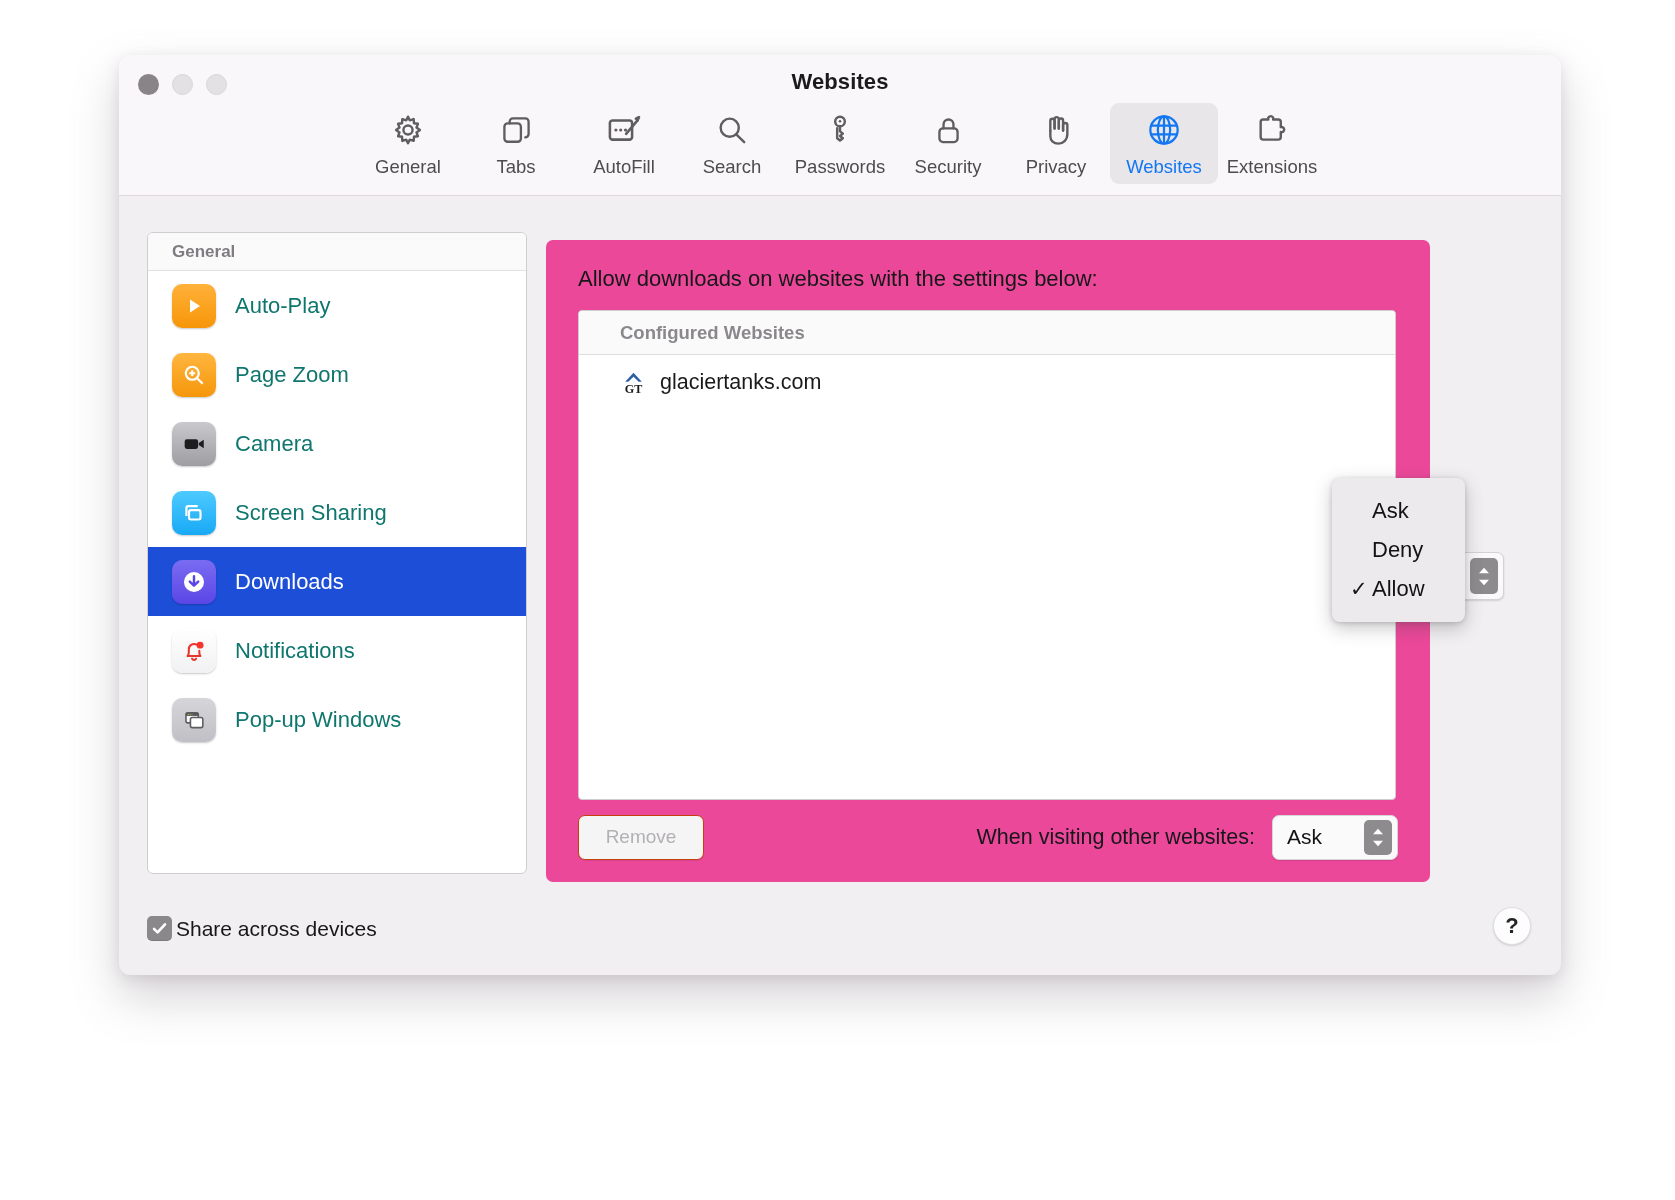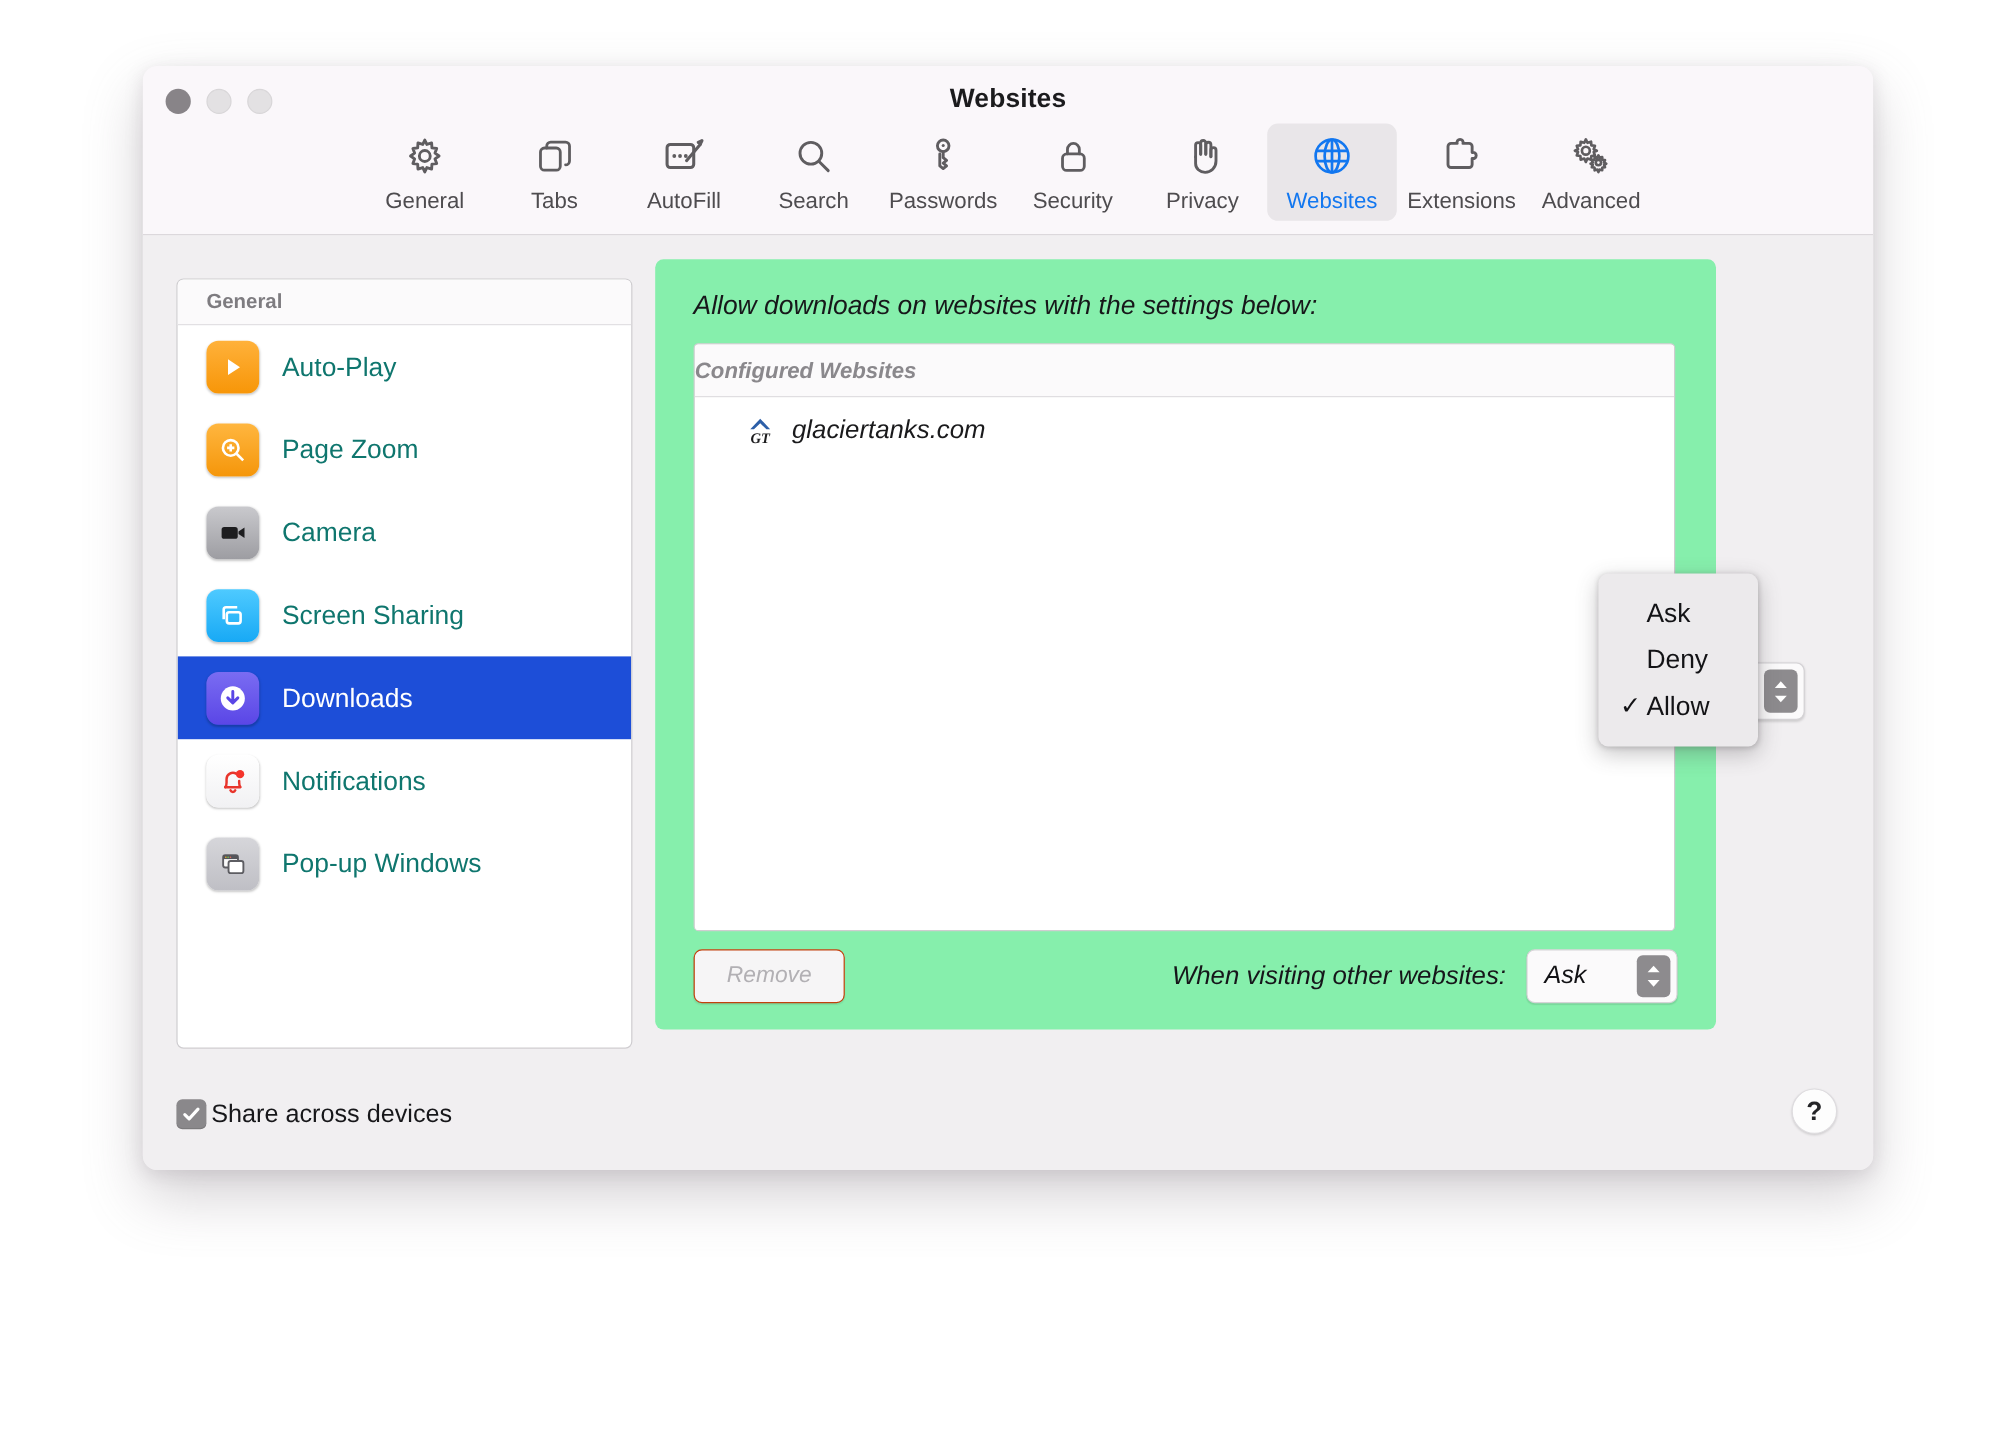--- a/index.html
+++ b/index.html
@@ -166,25 +166,24 @@
     border: 1px solid #dedcdf;
     box-shadow: 0 1px 2px rgba(0,0,0,.14);
     display: flex; align-items: center; justify-content: center;
     font-size: 22px; font-weight: bold; color: #242427;
     cursor: default;
   }
 
   
   #pane {
     position: absolute;
-    left: 427px; top: 19px;
+    left: 427px; top: 43px;
     width: 884px; height: 642px;
-    background: #86efac;
+    background: #ec4899;
     border-radius: 7px;
-    font-style: italic;
   }
   #pane-title {
     position: absolute;
     left: 32px; top: 26px;
     font-size: 22px;
     color: #17171a;
   }
   #listbox {
     position: absolute;
     left: 32px; top: 70px;
@@ -192,20 +191,21 @@
     background: #ffffff;
     border: 1px solid #cfcdd0;
     border-radius: 4px;
     overflow: hidden;
   }
   #list-header {
     height: 44px;
     background: #fbfafb;
     border-bottom: 1px solid #e0dee1;
     display: flex; align-items: center;
+    padding-left: 41px;
     font-size: 18.5px;
     font-weight: bold;
     color: #8a888c;
   }
   .list-row {
     height: 54px;
     display: flex; align-items: center;
     padding-left: 41px;
     gap: 13px;
     cursor: default;
@@ -403,31 +403,20 @@
           </span>
           <span class="tb-label">Websites</span>
         </div>
         <div class="tb-item">
           <span class="tb-icon">
             <svg width="34" height="34" viewBox="0 0 24 24" fill="none" stroke="currentColor" stroke-width="1.7" stroke-linecap="round" stroke-linejoin="round">
               <path d="M4 6.4 A1.8 1.8 0 0 1 5.8 4.6 H9.4 A1.8 1.8 0 1 1 12.8 4.6 H16.4 A1.8 1.8 0 0 1 18.2 6.4 V10 A1.8 1.8 0 1 1 18.2 13.4 V17 A1.8 1.8 0 0 1 16.4 18.8 H5.8 A1.8 1.8 0 0 1 4 17 Z"></path>
             </svg>
           </span>
           <span class="tb-label">Extensions</span>
-        </div>
-        <div class="tb-item">
-          <span class="tb-icon">
-            <svg width="34" height="34" viewBox="0 0 26 26" fill="none" stroke="currentColor" stroke-width="1.7" stroke-linecap="round" stroke-linejoin="round">
-              <circle cx="9.6" cy="9.6" r="2.5"></circle>
-              <path d="M9.6 2.4 10.6 4.6 12.9 3.9 13.1 6.2 15.4 6.5 14.6 8.7 16.6 9.6 14.6 10.5 15.4 12.7 13.1 13 12.9 15.3 10.6 14.6 9.6 16.8 8.6 14.6 6.3 15.3 6.1 13 3.8 12.7 4.6 10.5 2.6 9.6 4.6 8.7 3.8 6.5 6.1 6.2 6.3 3.9 8.6 4.6 Z"></path>
-              <circle cx="17.6" cy="17.2" r="1.7"></circle>
-              <path d="M17.6 12.6 18.3 14.2 20 13.7 20.1 15.4 21.8 15.6 21.2 17.2 22.6 17.9 21.2 18.6 21.8 20.2 20.1 20.4 20 22.1 18.3 21.6 17.6 23.2 16.9 21.6 15.2 22.1 15.1 20.4 13.4 20.2 14 18.6 12.6 17.9 14 17.2 13.4 15.6 15.1 15.4 15.2 13.7 16.9 14.2 Z"></path>
-            </svg>
-          </span>
-          <span class="tb-label">Advanced</span>
         </div>
       </div>
   </div>
 
   <div id="body">
 
     <div id="sidebar">
       <div id="sidebar-header">General</div>
       <div id="sidebar-list">
           <div class="side-item">

